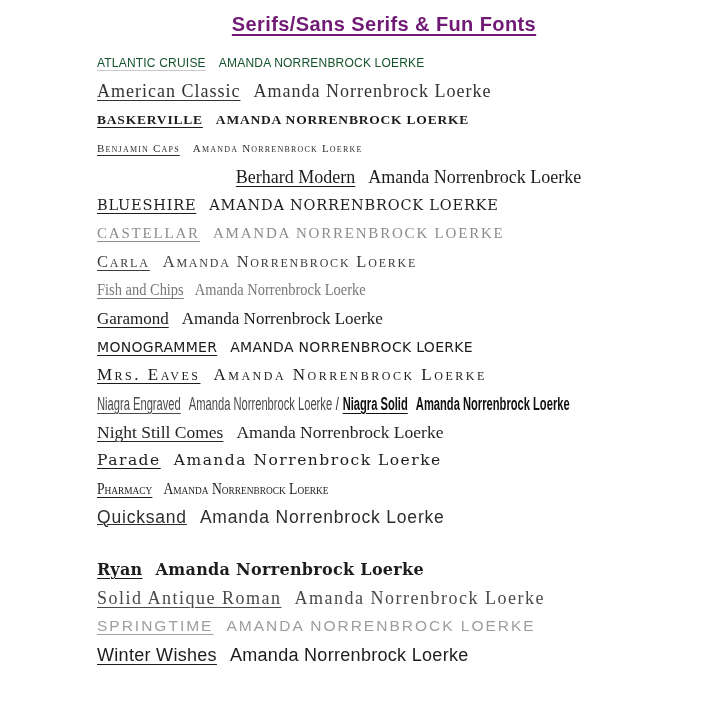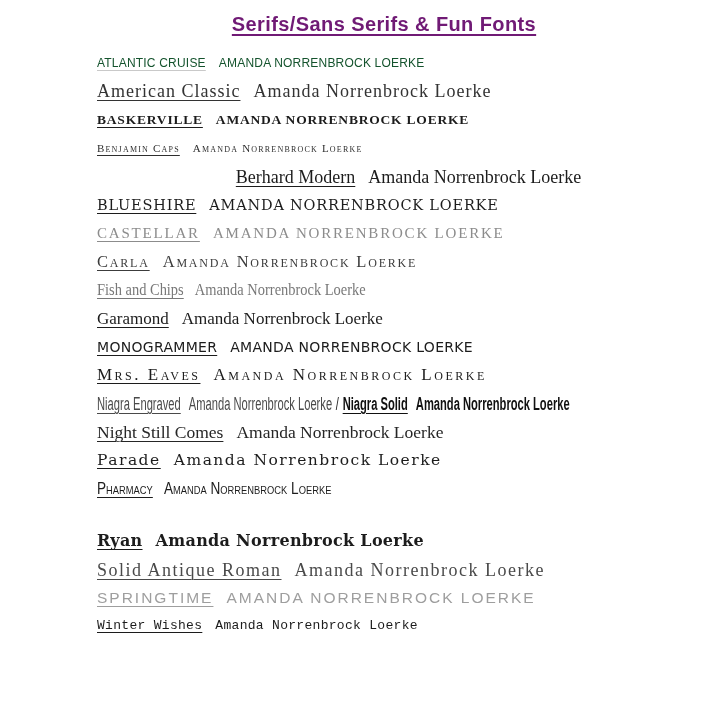--- a/index.html
+++ b/index.html
@@ -34,27 +34,27 @@
   .r10{font-family:"Liberation Sans", sans-serif;font-size:17.5px;letter-spacing:0.2px;}
   .r11{font-family:Liberation Serif, serif;font-size:17px;color:#787878;}
   .r12{font-family:"Liberation Serif", serif;font-size:17px;}
   .r13{font-family:"DejaVu Sans", sans-serif;text-transform:uppercase;font-size:14px;letter-spacing:0.3px;}
   .r14{font-family:"Liberation Serif", serif;font-variant:small-caps;font-size:17px;letter-spacing:2.5px;}
   .r15{font-family:"Liberation Sans", sans-serif;font-size:18px;}
   .r15 .engraved{color:#4a4a4a;}
   .r15 .solid{font-weight:700;color:#111;}
   .r16{font-family:"Liberation Serif", serif;font-size:17.5px;color:#262626;}
   .r17{font-family:"DejaVu Serif", serif;font-size:15.5px;letter-spacing:1.5px;}
-  .r18{font-family:Liberation Sans, sans-serif;font-variant:small-caps;font-size:16px;}
+  .r18{font-family:Liberation Serif, serif;font-variant:small-caps;font-size:16px;}
   .r19{font-family:"Liberation Sans", sans-serif;font-size:17.5px;letter-spacing:0.8px;color:#2e2e2e;}
   .r19 .fname{text-underline-offset:1px;}
   .r20{font-family:"DejaVu Serif", serif;font-weight:700;font-size:16px;letter-spacing:0.3px;margin-top:24px;}
   .r21{font-family:"Liberation Serif", serif;font-size:18px;letter-spacing:1.5px;color:#4a4a4a;}
   .r22{font-family:"Liberation Sans", sans-serif;text-transform:uppercase;font-size:15.5px;letter-spacing:2px;color:#9e9e9e;}
-  .r23{font-family:Liberation Mono, monospace;font-size:13px;letter-spacing:0.3px;}
+  .r23{font-family:Liberation Sans, sans-serif;font-size:18px;letter-spacing:0.3px;}
 </style>
 </head>
 <body>
 
 <div class="title">Serifs/Sans Serifs &amp; Fun Fonts</div>
 
 <div class="list">
 
   <div class="row r1">
     <span class="fname">Atlantic Cruise</span><span class="sample">Amanda Norrenbrock Loerke</span>
@@ -115,20 +115,23 @@
   </div>
 
   <div class="row r17">
     <span class="fname">Parade</span><span class="sample">Amanda Norrenbrock Loerke</span>
   </div>
 
   <div class="row r18">
     <span class="cw cx85"><span class="fname">Pharmacy</span><span class="sample">Amanda Norrenbrock Loerke</span></span>
   </div>
 
+  <div class="row r19">
+    <span class="fname">Quicksand</span><span class="sample">Amanda Norrenbrock Loerke</span>
+  </div>
 
   <div class="row r20">
     <span class="fname">Ryan</span><span class="sample">Amanda Norrenbrock Loerke</span>
   </div>
 
   <div class="row r21">
     <span class="fname">Solid Antique Roman</span><span class="sample">Amanda Norrenbrock Loerke</span>
   </div>
 
   <div class="row r22">

